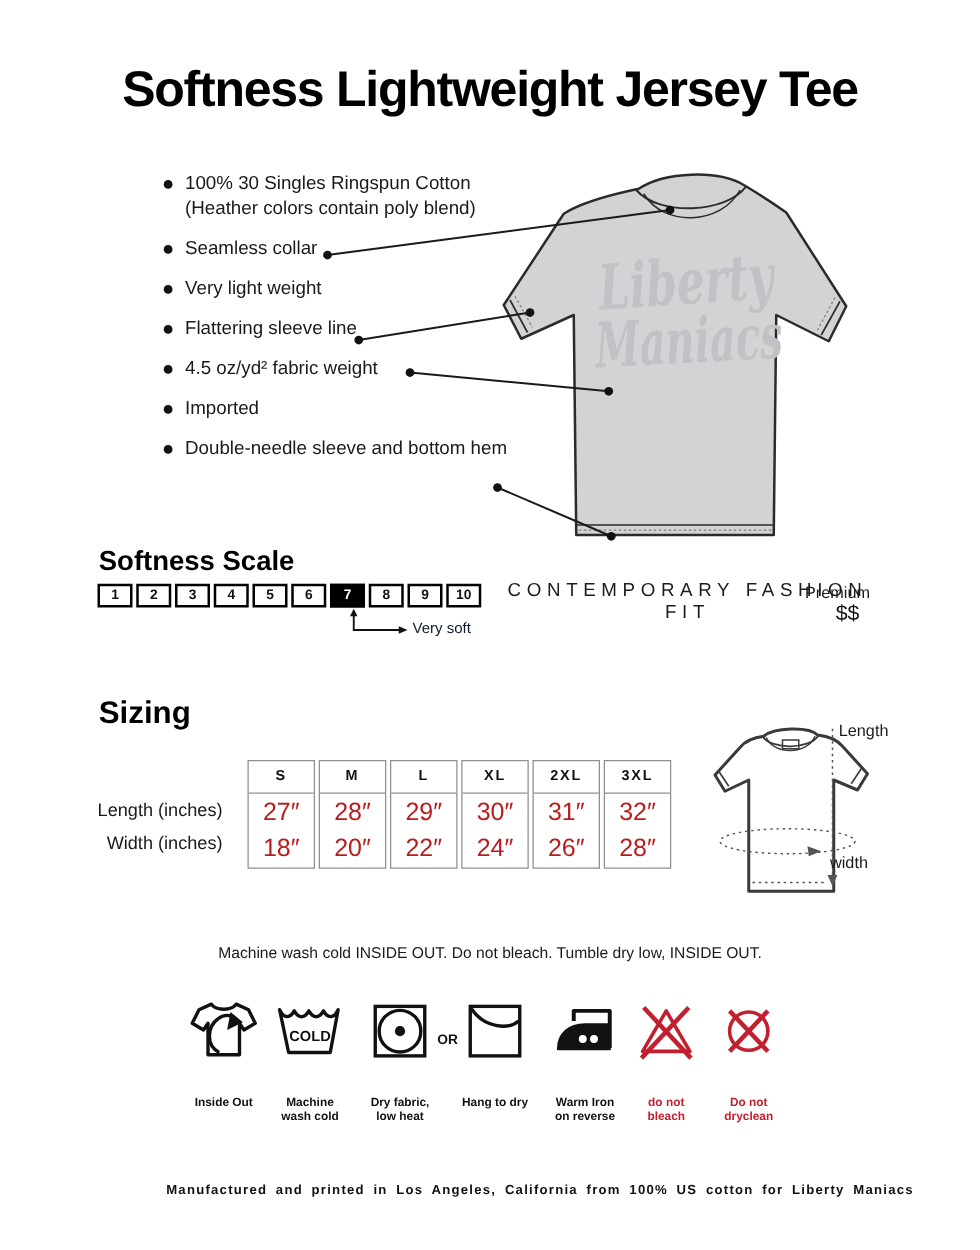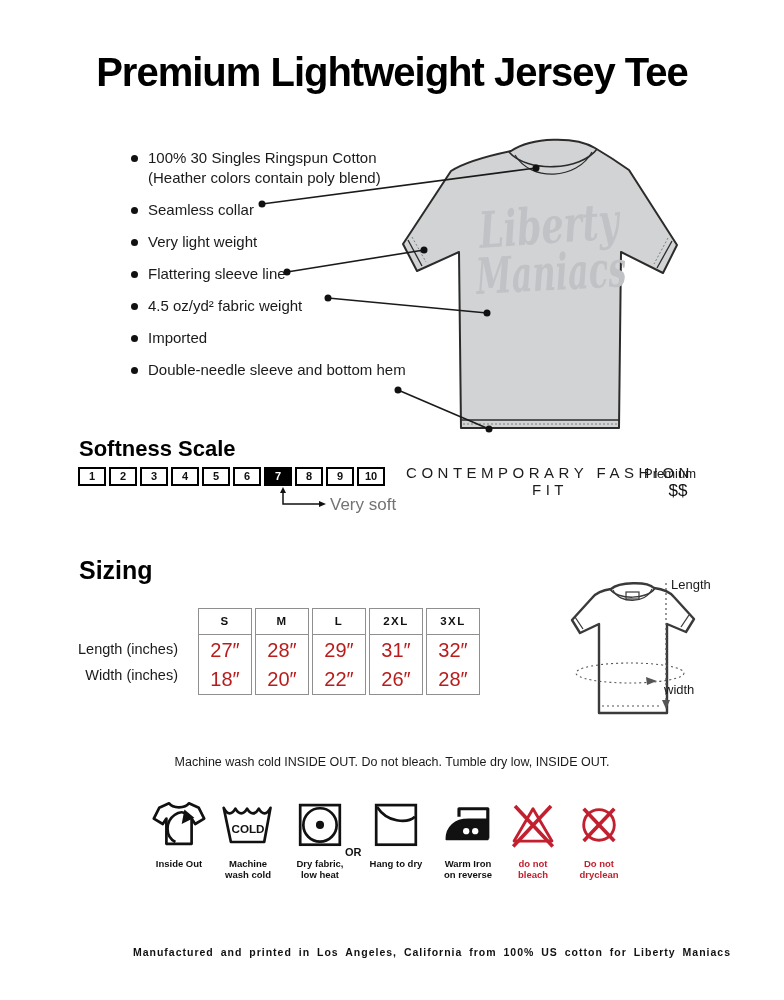--- a/index.html
+++ b/index.html
@@ -5,37 +5,37 @@
   html,body{margin:0;padding:0;background:#fff;}
   .page{position:relative;width:784px;height:1000px;background:#ffffff;overflow:hidden;
         font-family:"Liberation Sans",sans-serif;color:#111;}
   .abs{position:absolute;}
 
   
   .title{top:50px;left:0;width:784px;text-align:center;font-size:40px;font-weight:bold;
          letter-spacing:-1px;color:#000;}
 
   
-  .features{top:148px;left:131px;margin:0;padding:0;list-style:none;width:300px;}
+  .features{top:137px;left:131px;margin:0;padding:0;list-style:none;width:300px;}
   .features li{position:relative;padding-left:17px;margin-bottom:12px;font-size:15px;
                line-height:20px;color:#1a1a1a;}
   .features li::before{content:"";position:absolute;left:0;top:7px;width:7px;height:7px;
                border-radius:50%;background:#111;}
   .features li span{display:block;}
 
   
   .main-illustration{top:0;left:0;pointer-events:none;}
 
   
   .softness-heading{top:436px;left:79px;font-size:22px;font-weight:bold;color:#000;}
   .scale{top:467px;left:78px;display:flex;gap:3px;}
   .scale-box{width:28px;height:19px;border:2px solid #000;box-sizing:border-box;
              font-size:11px;font-weight:bold;text-align:center;line-height:15px;background:#fff;}
   .scale-box.active{background:#000;color:#fff;}
-  .verysoft{top:495px;left:330px;font-size:17px;color:#737373;}
+  .verysoft{top:495px;left:330px;font-size:12px;color:#0f172a;}
 
   
   .fit-label{top:464px;left:402px;width:296px;text-align:center;font-size:15px;
              letter-spacing:4.5px;color:#1c1c1c;}
   .fit-premium{top:466px;right:88px;display:flex;align-items:center;flex-direction:column;}
   .fit-tier{font-size:13px;color:#1a1a1a;}
   .fit-price{font-size:17px;margin-left:16px;color:#111;}
 
   
   .sizing-heading{top:556px;left:79px;font-size:25px;font-weight:bold;color:#000;}
@@ -44,34 +44,34 @@
   .sizecols{top:608px;left:198px;display:flex;gap:3px;}
   .sizecol{width:54px;height:87px;border:1.5px solid #8f8f8f;box-sizing:border-box;background:#fff;}
   .sizecol .hd{height:25px;line-height:25px;text-align:center;font-size:11.5px;font-weight:bold;
                letter-spacing:1.5px;border-bottom:1.5px solid #8f8f8f;}
   .sizecol .val{height:29px;line-height:29px;text-align:center;font-size:20px;color:#b91c1c;}
   .sizecol .vals{padding-top:1px;}
 
   
   .care-text{top:755px;left:0;width:784px;text-align:center;font-size:12.5px;color:#1a1a1a;}
   .care-icon{top:797px;width:68px;text-align:center;}
-  .care-icon .lbl{margin-top:3px;font-size:9.5px;font-weight:bold;line-height:11px;color:#111;}
+  .care-icon .lbl{margin-top:21px;font-size:9.5px;font-weight:bold;line-height:11px;color:#111;}
   .care-icon.red .lbl{color:#c2202f;}
-  .or-label{top:826px;left:345px;width:26px;text-align:left;font-size:11px;font-weight:bold;margin-top:20px;}
+  .or-label{top:826px;left:345px;width:26px;text-align:center;font-size:11px;font-weight:bold;}
 
   
   .footer{top:946px;left:0;width:784px;text-align:center;font-size:10.5px;font-weight:bold;
           letter-spacing:1px;word-spacing:3px;color:#111;margin-left:40px;}
 </style>
 </head>
 <body>
 
 <div class="page">
 
-  <div class="abs title">Premium Lightweight Jersey Tee</div>
+  <div class="abs title">Softness Lightweight Jersey Tee</div>
 
   <ul class="abs features">
     <li>
         <span>100% 30 Singles Ringspun Cotton</span>
         <span>(Heather colors contain poly blend)</span>
       </li>
     <li>
         <span>Seamless collar</span>
       </li>
     <li>
@@ -175,20 +175,27 @@
         </div>
     </div>
     <div class="sizecol">
       <div class="hd">L</div>
       <div class="vals">
           <div class="val">29″</div>
       <div class="val">22″</div>
         </div>
     </div>
     <div class="sizecol">
+      <div class="hd">XL</div>
+      <div class="vals">
+          <div class="val">30″</div>
+      <div class="val">24″</div>
+        </div>
+    </div>
+    <div class="sizecol">
       <div class="hd">2XL</div>
       <div class="vals">
           <div class="val">31″</div>
       <div class="val">26″</div>
         </div>
     </div>
     <div class="sizecol">
       <div class="hd">3XL</div>
       <div class="vals">
           <div class="val">32″</div>

